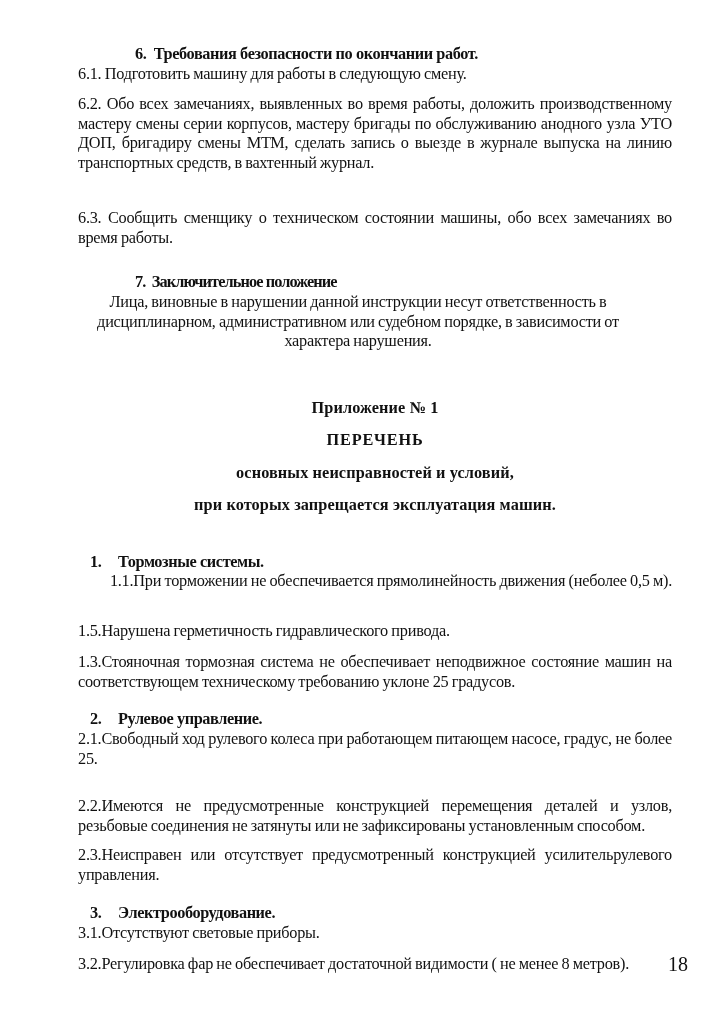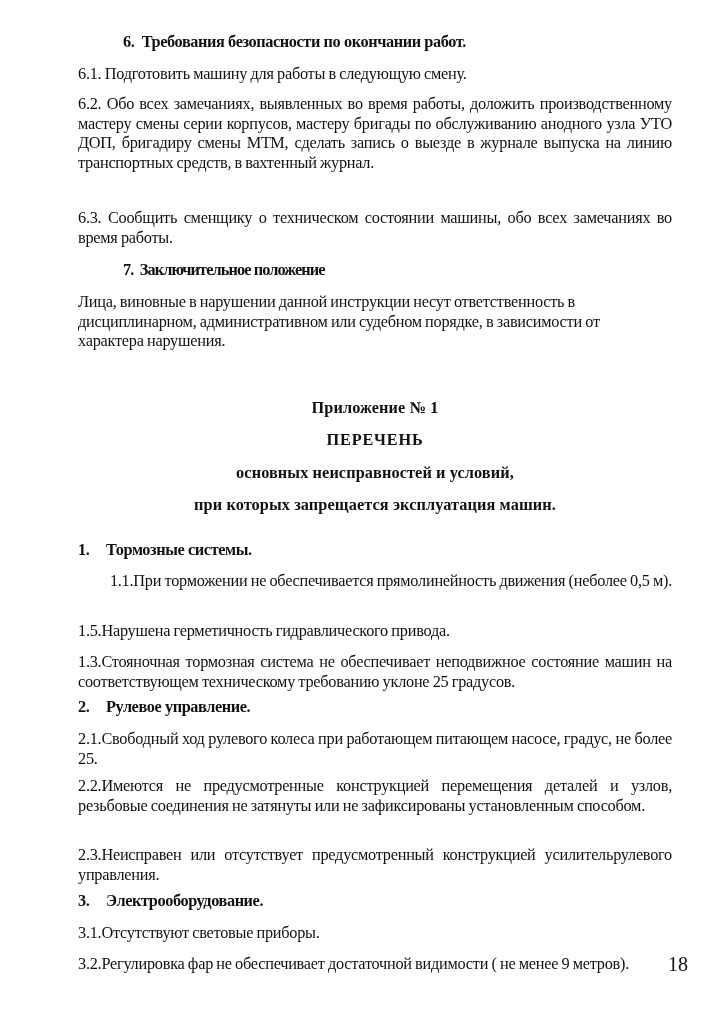--- a/index.html
+++ b/index.html
@@ -31,21 +31,21 @@
       line-height: 19.5px;
       margin: 0;
       text-align: justify;
       letter-spacing: -0.25px;
       word-spacing: -0.5px;
     }
     .h-sec {
       font-weight: bold;
       font-size: 16.3px;
       line-height: 19.5px;
-      margin: 0;
+      margin: 12px;
       letter-spacing: -0.4px;
     }
     .h-sec .num { display: inline-block; }
     .center-bold {
       font-weight: bold;
       font-size: 16.3px;
       line-height: 19.5px;
       text-align: center;
       margin: 12px;
       letter-spacing: 0.1px;
@@ -80,21 +80,21 @@
     <div class="abs" style="top:178px;">
       <p class="p">6.3. Сообщить сменщику о техническом состоянии машины, обо всех замечаниях во время работы.</p>
     </div>
 
     <div class="abs" style="top:230px;">
       <p class="h-sec indent-h" style="letter-spacing:-0.9px;">
         <span class="num">7.</span>&nbsp;&nbsp;<span>Заключительное положение</span>
       </p>
     </div>
     <div class="abs" style="top:262px; width:560px;">
-      <p class="p" style="text-align:left;"> Лица, виновные в нарушении данной инструкции несут ответственность в дисциплинарном, административном или судебном порядке, в зависимости от характера нарушения.</p>
+      <p class="p" style="text-align:center;"> Лица, виновные в нарушении данной инструкции несут ответственность в дисциплинарном, административном или судебном порядке, в зависимости от характера нарушения.</p>
     </div>
 
     <div class="abs" style="top:356px;">
       <p class="center-bold">Приложение № 1</p>
     </div>
     <div class="abs" style="top:388px;">
       <p class="center-bold" style="letter-spacing:0.8px;">ПЕРЕЧЕНЬ</p>
     </div>
     <div class="abs" style="top:421px;">
       <p class="center-bold">основных неисправностей и условий,</p>
@@ -119,35 +119,35 @@
     </div>
 
     <div class="abs" style="top:667px;">
       <p class="h-sec">
         <span class="num" style="width:28px;">2.</span><span>Рулевое управление.</span>
       </p>
     </div>
     <div class="abs" style="top:699px;">
       <p class="p">2.1.Свободный ход рулевого колеса при работающем питающем насосе, градус, не более 25.</p>
     </div>
-    <div class="abs" style="top:746px;">
+    <div class="abs" style="top:766px;">
       <p class="p">2.2.Имеются не предусмотренные конструкцией перемещения деталей и узлов, резьбовые соединения не затянуты или не зафиксированы установленным способом.</p>
     </div>
     <div class="abs" style="top:815px;">
       <p class="p">2.3.Неисправен или отсутствует предусмотренный конструкцией усилительрулевого управления.</p>
     </div>
 
     <div class="abs" style="top:861px;">
       <p class="h-sec">
         <span class="num" style="width:28px;">3.</span><span>Электрооборудование.</span>
       </p>
     </div>
     <div class="abs" style="top:893px;">
       <p class="p">3.1.Отсутствуют световые приборы.</p>
     </div>
     <div class="abs" style="top:924px;">
-      <p class="p">3.2.Регулировка фар не обеспечивает достаточной видимости ( не менее 9 метров).</p>
+      <p class="p">3.2.Регулировка фар не обеспечивает достаточной видимости ( не менее 8 метров).</p>
     </div>
 
   </div>
 
   <div class="page-number">18</div>
 </div>
 
 </body></html>

